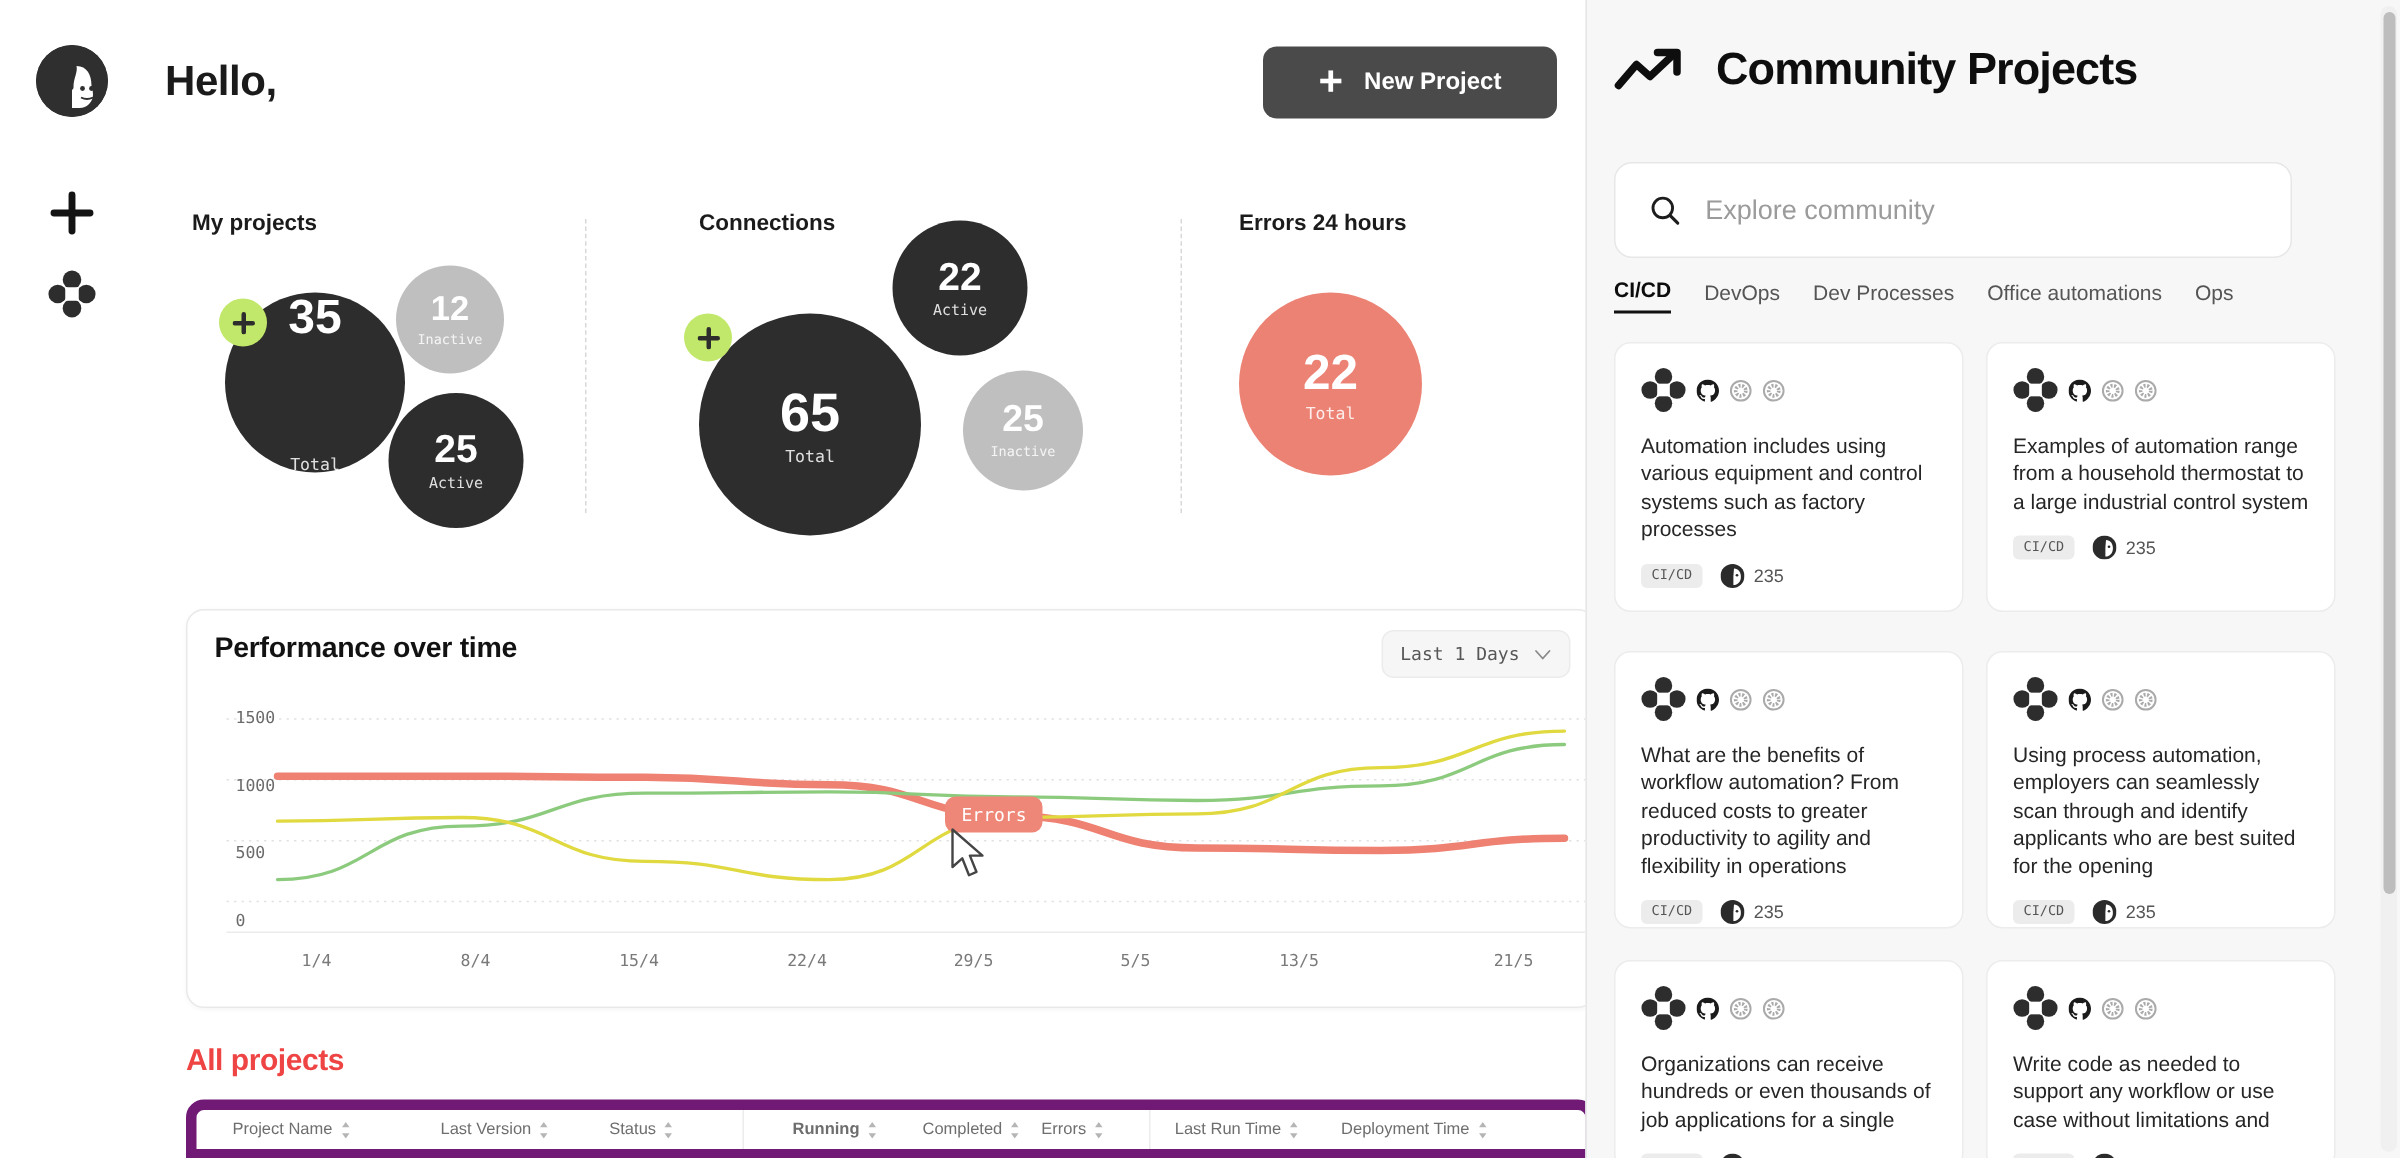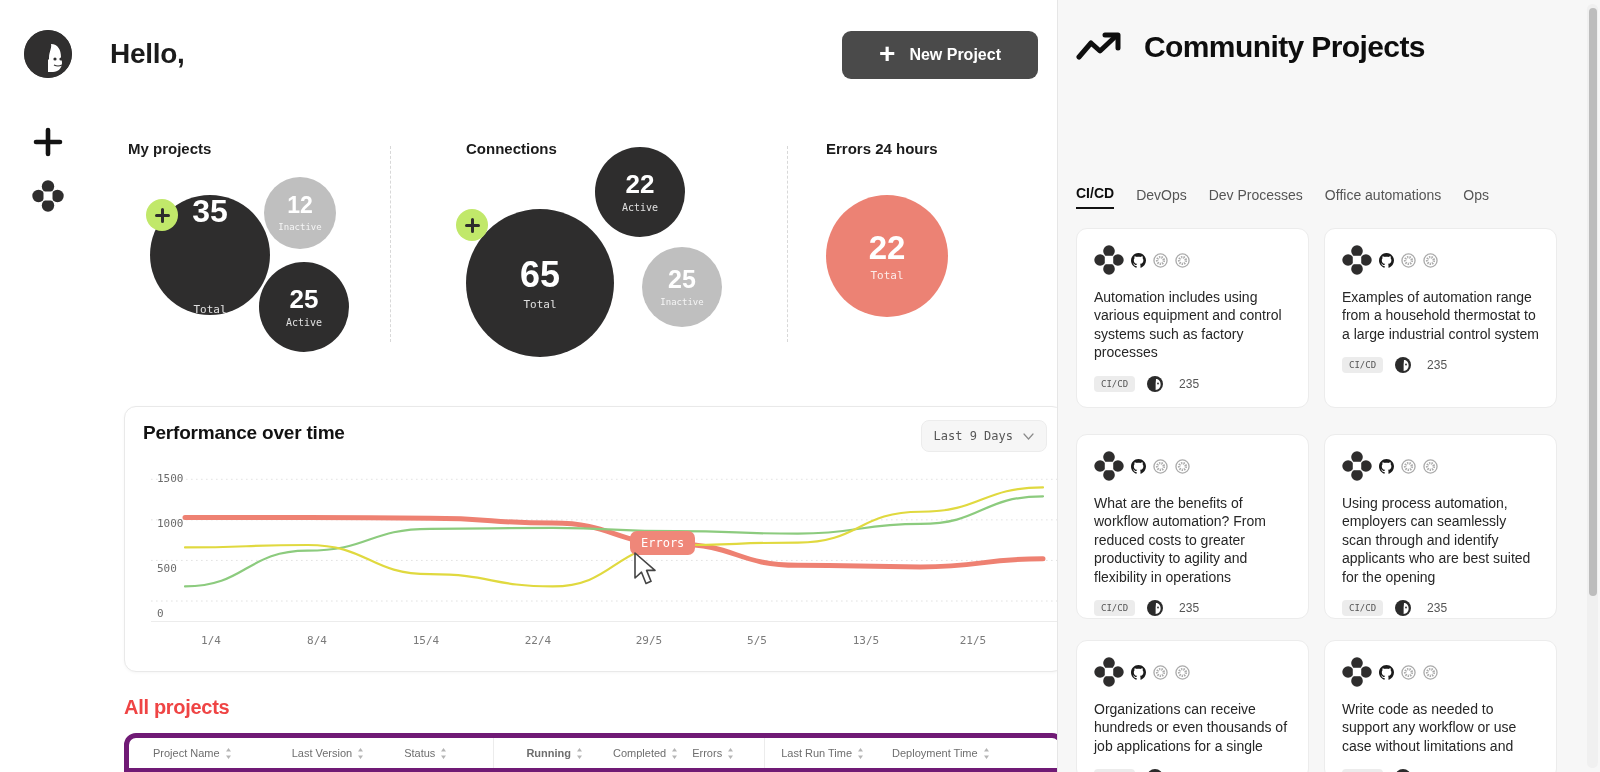--- a/index.html
+++ b/index.html
@@ -160,21 +160,21 @@
   
   .all-title {
     position: absolute; left: 124px; top: 696px;
     font-size: 20px; font-weight: bold; color: #ef4444;
     letter-spacing: -0.3px;
   }
   .table-card {
     position: absolute; left: 124px; top: 733px;
     width: 940px; height: 40px;
     background: #fff;
-    border: 5px solid #701a75;
+    border: 7px solid #701a75;
     border-radius: 12px 12px 0 0;
     display: flex; align-items: center;
     overflow: hidden;
   }
   .th {
     display: flex; align-items: center; gap: 5px;
     font-size: 11px; color: #6e6e6e;
     white-space: nowrap;
     cursor: pointer;
   }
@@ -247,21 +247,21 @@
   }
   .card-foot {
     display: flex; align-items: center; gap: 12px; margin-top: 14px;
   }
   .badge {
     background: #ececec; color: #555;
     font-family: "DejaVu Sans Mono", monospace;
     font-size: 9px;
     padding: 3px 7px; border-radius: 4px;
   }
-  .stars { display: flex; align-items: center; gap: 16px; }
+  .stars { display: flex; align-items: center; gap: 6px; }
   .star-count { font-size: 12px; color: #555; }
 
   
   .sb-track {
     position: absolute; right: 2px; top: 4px;
     width: 11px; height: 764px;
     background: #f0f0f0; border-radius: 6px;
     z-index: 30;
   }
   .sb-thumb {
@@ -374,21 +374,21 @@
             <span class="lbl" style="font-size:11px;">Total</span>
           </div>
         </div>
       </div>
     </div>
 
     <div class="chart-card">
       <div class="chart-title">Performance over time</div>
 
       <div class="range-select">
-        <span>Last 9 Days</span>
+        <span>Last 1 Days</span>
         <svg class="chev" viewBox="0 0 11 7">
           <path d="M1 1 L5.5 6 L10 1" stroke="#8b8b8b" stroke-width="1.2" fill="none" stroke-linecap="round"></path>
         </svg>
       </div>
 
       <div class="plot">
         <svg id="plot-svg" width="940" height="166" viewBox="0 0 940 166">
             <line x1="26" x2="940" y1="24.285714285714292" y2="24.285714285714292" stroke="#e2e2e2" stroke-width="1" stroke-dasharray="1.6 3.4"></line>
             <line x1="26" x2="940" y1="64.85714285714286" y2="64.85714285714286" stroke="#e2e2e2" stroke-width="1" stroke-dasharray="1.6 3.4"></line>
             <line x1="26" x2="940" y1="105.42857142857143" y2="105.42857142857143" stroke="#e2e2e2" stroke-width="1" stroke-dasharray="1.6 3.4"></line>
@@ -405,21 +405,21 @@
       <div class="ytick" style="left:32px;top:200px;">0</div>
 
       <div class="xaxis">
         <div class="xtick" style="left:60px;">1/4</div>
         <div class="xtick" style="left:166px;">8/4</div>
         <div class="xtick" style="left:275px;">15/4</div>
         <div class="xtick" style="left:387px;">22/4</div>
         <div class="xtick" style="left:498px;">29/5</div>
         <div class="xtick" style="left:606px;">5/5</div>
         <div class="xtick" style="left:715px;">13/5</div>
-        <div class="xtick" style="left:822px;">21/5</div>
+        <div class="xtick" style="left:858px;">21/5</div>
       </div>
     </div>
 
     <div class="tooltip">Errors</div>
     <div class="cursor">
       <svg width="26" height="34" viewBox="0 0 26 34">
         <path d="M2 1 L2 26 L8.5 20.2 L13 31.5 L18 29.3 L13.6 18.4 L22 18.4 Z" fill="#ffffff" stroke="#454545" stroke-width="1.6" stroke-linejoin="round"></path>
       </svg>
     </div>
 
@@ -487,20 +487,27 @@
   <div class="panel">
 
     <div class="panel-head">
       <svg width="46" height="32" viewBox="0 0 46 32">
         <path d="M3 26 L15 12 L24 20 L40 5" stroke="#0e0e0e" stroke-width="5" fill="none" stroke-linecap="round" stroke-linejoin="round"></path>
         <path d="M29 4 L42 4 L42 17" stroke="#0e0e0e" stroke-width="5" fill="none" stroke-linecap="round" stroke-linejoin="round"></path>
       </svg>
       <div class="panel-title">Community Projects</div>
     </div>
 
+    <div class="search-box">
+      <svg width="24" height="24" viewBox="0 0 24 24">
+        <circle cx="10.5" cy="10.5" r="7.2" stroke="#1d1d1d" stroke-width="2.1" fill="none"></circle>
+        <path d="M16 16.2 L21.5 21.7" stroke="#1d1d1d" stroke-width="2.3" stroke-linecap="round"></path>
+      </svg>
+      <input class="search-input" type="text" placeholder="Explore community" style="">
+    </div>
 
     <div class="tabs">
       <div class="tab active">CI/CD</div>
       <div class="tab">DevOps</div>
       <div class="tab">Dev Processes</div>
       <div class="tab">Office automations</div>
       <div class="tab">Ops</div>
     </div>
 
     <div class="cards" id="cards-container">

